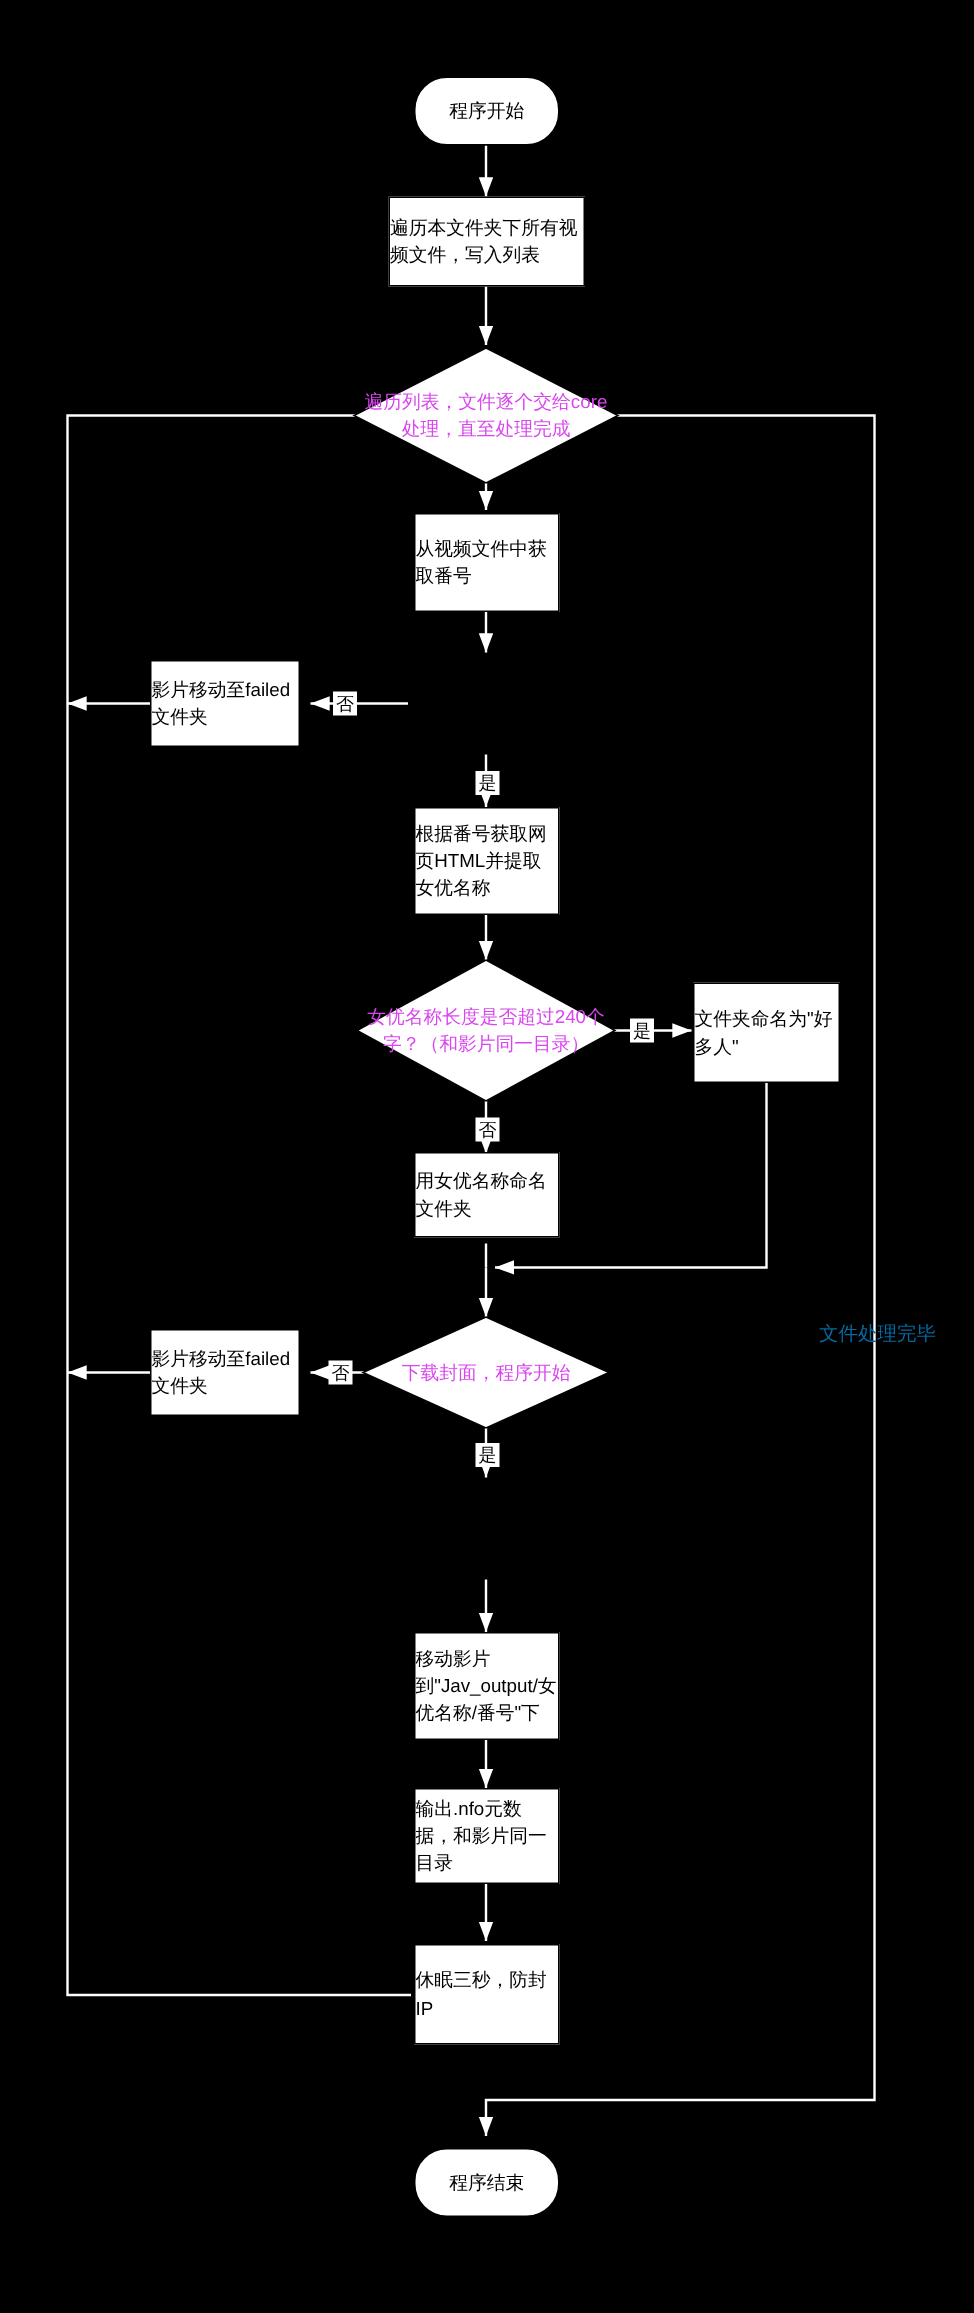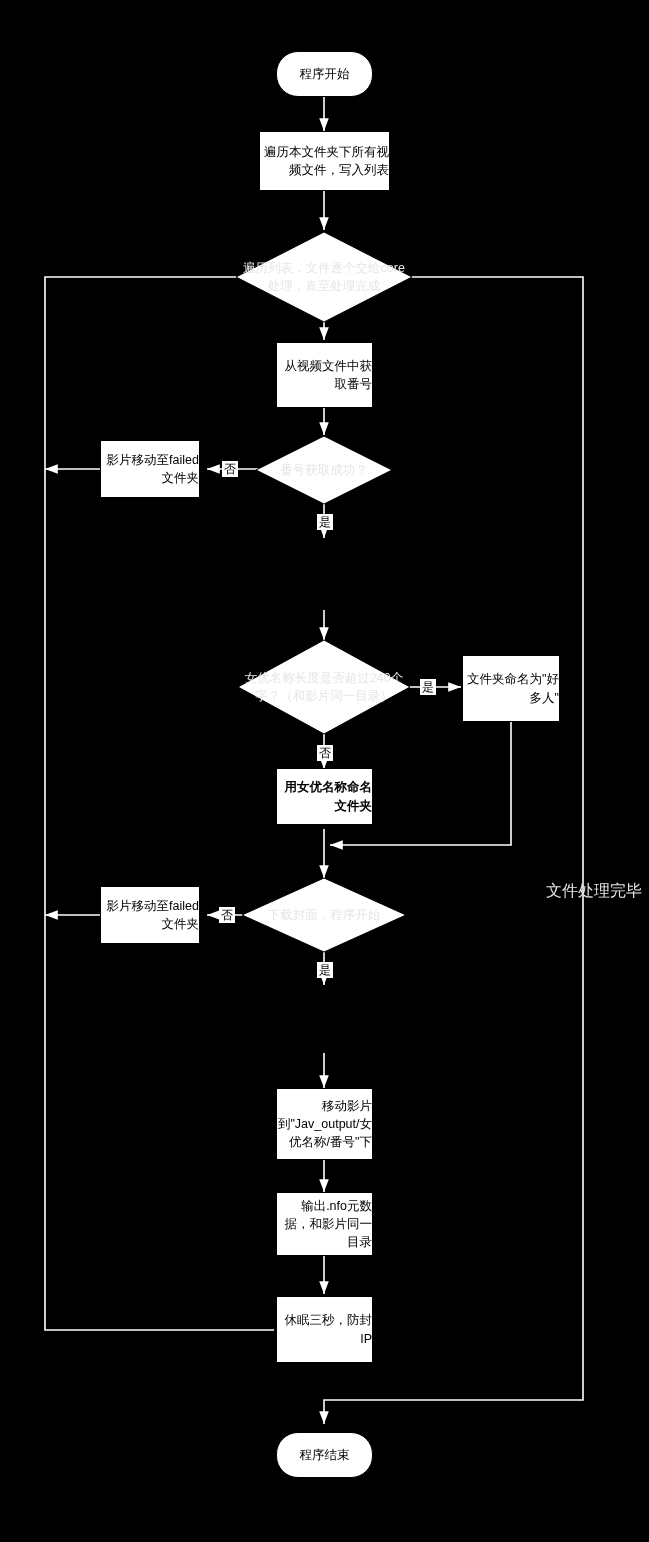--- a/index.html
+++ b/index.html
@@ -16,21 +16,21 @@
     overflow: hidden;
   }
   .node {
     position: absolute;
     background: #ffffff;
     border: 1px solid #000000;
     color: #000000;
     display: flex;
     align-items: center;
     justify-content: center;
-    text-align: right;
+    text-align: left;
     font-size: 12.5px;
     line-height: 1.45;
     box-sizing: border-box;
     white-space: pre-line;
     z-index: 3;
   }
   .terminator {
     border-radius: 22px;
   }
   .process { }
@@ -49,39 +49,39 @@
     left: 0;
     top: 0;
     width: 100%;
     height: 100%;
     display: flex;
     align-items: center;
     justify-content: center;
     text-align: center;
     font-size: 12.5px;
     line-height: 1.45;
-    color: #e5e5e5;
+    color: #d946ef;
     white-space: pre-line;
     box-sizing: border-box;
     padding: 0 6px;
   }
   .edge-label {
     position: absolute;
     background: #ffffff;
     color: #000000;
     font-size: 12px;
     line-height: 1.2;
     padding: 1px 2px;
     z-index: 4;
     white-space: nowrap;
   }
   .free-label {
     position: absolute;
-    color: #e5e5e5;
-    font-size: 16px;
+    color: #0369a1;
+    font-size: 13px;
     line-height: 1.2;
     z-index: 4;
     white-space: nowrap;
   }
   #edges {
     position: absolute;
     left: 0;
     top: 0;
     width: 649px;
     height: 1542px;
@@ -151,40 +151,35 @@
 
   <div class="decision-wrap" style="left:236px; top:232px; width:176px; height:90px;">
     <svg width="176" height="90" viewBox="0 0 176 90">
       <polygon points="88,0 176,45 88,90 0,45" fill="#ffffff" stroke="#000000" stroke-width="1"></polygon>
     </svg>
     <div class="decision-label">遍历列表，文件逐个交给core处理，直至处理完成</div>
   </div>
 
   <div class="node process" style="left:276px; top:342px; width:97px; height:66px;">从视频文件中获取番号</div>
 
-  <div class="decision-wrap" style="left:256px; top:436px; width:136px; height:68px;">
-    <svg width="136" height="68" viewBox="0 0 136 68">
-      <polygon points="68,0 136,34 68,68 0,34" fill="#ffffff" stroke="#000000" stroke-width="1"></polygon>
-    </svg>
-    <div class="decision-label">番号获取成功？</div>
-  </div>
 
   <div class="node process" style="left:100px; top:440px; width:100px; height:58px;">影片移动至failed文件夹</div>
 
+  <div class="node process" style="left:276px; top:538px; width:97px; height:72px;">根据番号获取网页HTML并提取女优名称</div>
 
   <div class="decision-wrap" style="left:238px; top:640px; width:172px; height:94px;">
     <svg width="172" height="94" viewBox="0 0 172 94">
       <polygon points="86,0 172,47 86,94 0,47" fill="#ffffff" stroke="#000000" stroke-width="1"></polygon>
     </svg>
     <div class="decision-label">女优名称长度是否超过240个字？（和影片同一目录）</div>
   </div>
 
   <div class="node process" style="left:462px; top:655px; width:98px; height:67px;">文件夹命名为"好多人"</div>
 
-  <div class="node process" style="left:276px; top:768px; width:97px; height:57px;font-weight:bold;">用女优名称命名文件夹</div>
+  <div class="node process" style="left:276px; top:768px; width:97px; height:57px;">用女优名称命名文件夹</div>
 
   <div class="decision-wrap" style="left:242px; top:878px; width:164px; height:74px;">
     <svg width="164" height="74" viewBox="0 0 164 74">
       <polygon points="82,0 164,37 82,74 0,37" fill="#ffffff" stroke="#000000" stroke-width="1"></polygon>
     </svg>
     <div class="decision-label">下载封面，程序开始</div>
   </div>
 
   <div class="node process" style="left:100px; top:886px; width:100px; height:58px;">影片移动至failed文件夹</div>
 

